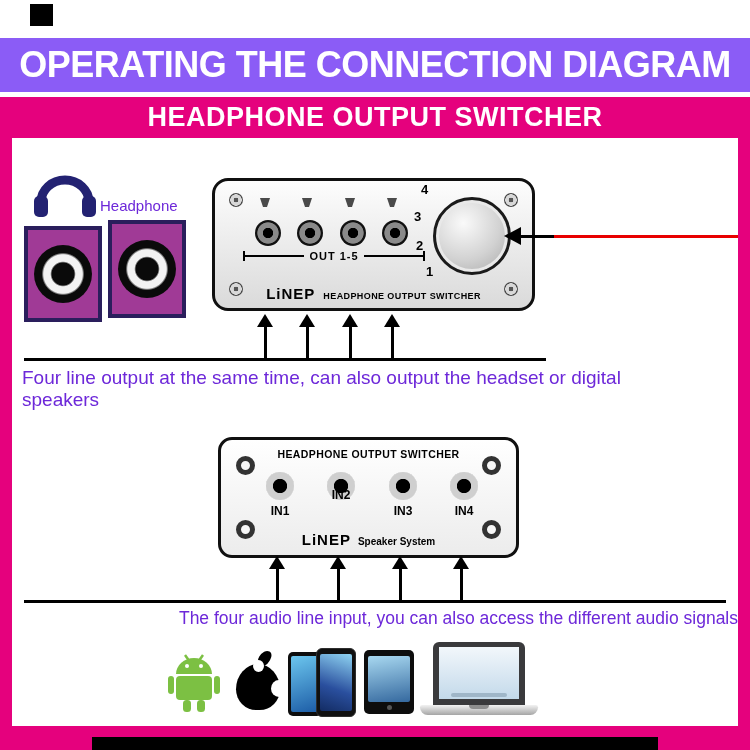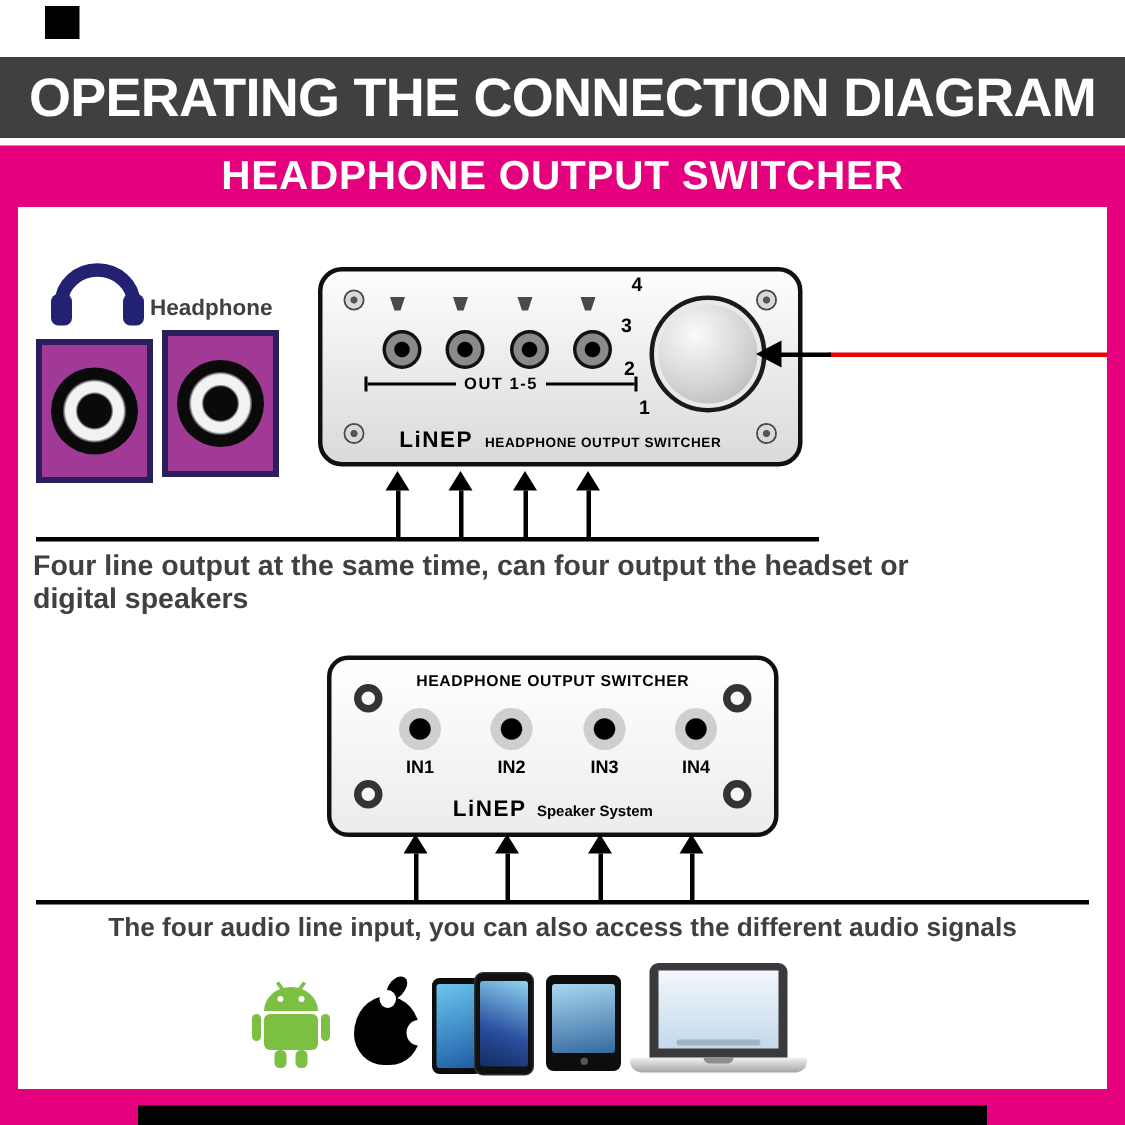--- a/index.html
+++ b/index.html
@@ -3,32 +3,32 @@
 <meta charset="utf-8">
 <style>
   *{margin:0;padding:0;box-sizing:border-box}
   html,body{background:#fff}
   .canvas{position:relative;width:750px;height:750px;background:#fff;overflow:hidden;
           font-family:"Liberation Sans",sans-serif;color:#000}
   .abs{position:absolute}
 
   
   .corner-square{left:30px;top:4px;width:23px;height:22px;background:#000}
-  .title-bar{left:0;top:38px;width:750px;height:54px;background:#404040;color:#fff;
+  .title-bar{left:0;top:38px;width:750px;height:54px;background:#8b5cf6;color:#fff;
              display:flex;align-items:center;justify-content:center;
              font-size:36px;font-weight:800;letter-spacing:-0.5px;white-space:nowrap}
   .subtitle-bar{left:0;top:97px;width:750px;height:41px;background:#E5017D;color:#fff;
              display:flex;align-items:center;justify-content:center;
              font-size:27px;font-weight:700;letter-spacing:0.5px}
   .border-left{left:0;top:138px;width:12px;height:612px;background:#E5017D}
   .border-right{right:0;top:138px;width:12px;height:612px;background:#E5017D}
   .border-bottom{left:0;top:726px;width:750px;height:24px;background:#E5017D}
   .bottom-black{left:92px;top:737px;width:566px;height:13px;background:#000}
 
-  .red-text{color:#404040;font-weight:700}
+  .red-text{color:#6d28d9;font-weight:400}
 
   
   .headphone-wrap{left:32px;top:166px;width:66px;height:56px}
   .headphone-label{left:100px;top:197px;font-size:15px}
   .speaker{border:4px solid #2a1e5c;background:#A03A96;display:flex;align-items:center;justify-content:center}
   .sp1{left:24px;top:226px;width:78px;height:96px}
   .sp2{left:108px;top:220px;width:78px;height:98px}
   .cone{width:58px;height:58px;border-radius:50%;
         background:radial-gradient(circle,#0a0a0a 0%,#0a0a0a 27%,#f2f2f2 31%,#f2f2f2 47%,#0a0a0a 52%,#0a0a0a 100%)}
   .speakers-label{left:40px;top:327px;width:130px;text-align:center;font-size:15px;line-height:1.25}
@@ -61,21 +61,21 @@
   .note-arrow-head{left:504px;top:227px;width:0;height:0;
                    border-top:9px solid transparent;border-bottom:9px solid transparent;border-right:17px solid #000}
 
   
   .uarrow{position:absolute;width:16px}
   .uarrow .head{width:0;height:0;margin:0 auto;border-left:8px solid transparent;border-right:8px solid transparent;
                 border-bottom:13px solid #000}
   .uarrow .shaft{width:3px;height:33px;margin:0 auto;background:#000}
   .hline{position:absolute;height:3px;background:#000}
   .caption1{left:22px;top:367px;width:620px;font-size:19px;line-height:1.15}
-  .caption2{left:12px;top:608px;width:726px;text-align:center;font-size:17.5px}
+  .caption2{left:12px;top:608px;width:726px;text-align:right;font-size:17.5px}
 
   
   .device2{left:218px;top:437px;width:301px;height:121px;border:3px solid #101010;border-radius:14px;
            background:linear-gradient(180deg,#ffffff,#ececec)}
   .device2-title{position:absolute;top:8px;left:0;width:100%;text-align:center;
                  font-size:10.5px;font-weight:800;letter-spacing:0.4px}
   .screw2{position:absolute;width:19px;height:19px;border-radius:50%;border:5px solid #333;background:#f7f7f7}
   .jack2{position:absolute;width:28px;height:28px;border-radius:50%;
          background:radial-gradient(circle,#000 0%,#000 34%,#cfcfcf 38%,#cfcfcf 70%,#878787 74%,#878787 100%)}
   .inlabel{position:absolute;width:40px;text-align:center;font-size:12px;font-weight:800}
@@ -193,36 +193,36 @@
   <div class="uarrow" style="left:342px;top:314px">
       <div class="head"></div>
       <div class="shaft"></div>
     </div>
   <div class="uarrow" style="left:384px;top:314px">
       <div class="head"></div>
       <div class="shaft"></div>
     </div>
   <div class="hline" style="left:24px;top:358px;width:522px"></div>
 
-  <div class="abs caption1 red-text">Four line output at the same time, can four output the headset or digital speakers</div>
+  <div class="abs caption1 red-text">Four line output at the same time, can also output the headset or digital speakers</div>
 
   <div class="abs device2">
     <div class="device2-title">HEADPHONE OUTPUT SWITCHER</div>
     <div class="screw2" style="left:15px;top:16px"></div>
     <div class="screw2" style="right:15px;top:16px"></div>
     <div class="screw2" style="left:15px;bottom:16px"></div>
     <div class="screw2" style="right:15px;bottom:16px"></div>
 
     <div class="jack2" style="left:45px;top:32px"></div>
     <div class="jack2" style="left:106px;top:32px"></div>
     <div class="jack2" style="left:168px;top:32px"></div>
     <div class="jack2" style="left:229px;top:32px"></div>
 
     <span class="inlabel" style="left:39px;top:64px">IN1</span>
-    <span class="inlabel" style="left:100px;top:64px">IN2</span>
+    <span class="inlabel" style="left:100px;top:48px">IN2</span>
     <span class="inlabel" style="left:162px;top:64px">IN3</span>
     <span class="inlabel" style="left:223px;top:64px">IN4</span>
 
     <div class="brand-row2">
       <span class="brand">LiNEP</span>
       <span class="suffix">Speaker System</span>
     </div>
   </div>
 
   <div class="uarrow" style="left:269px;top:556px">

